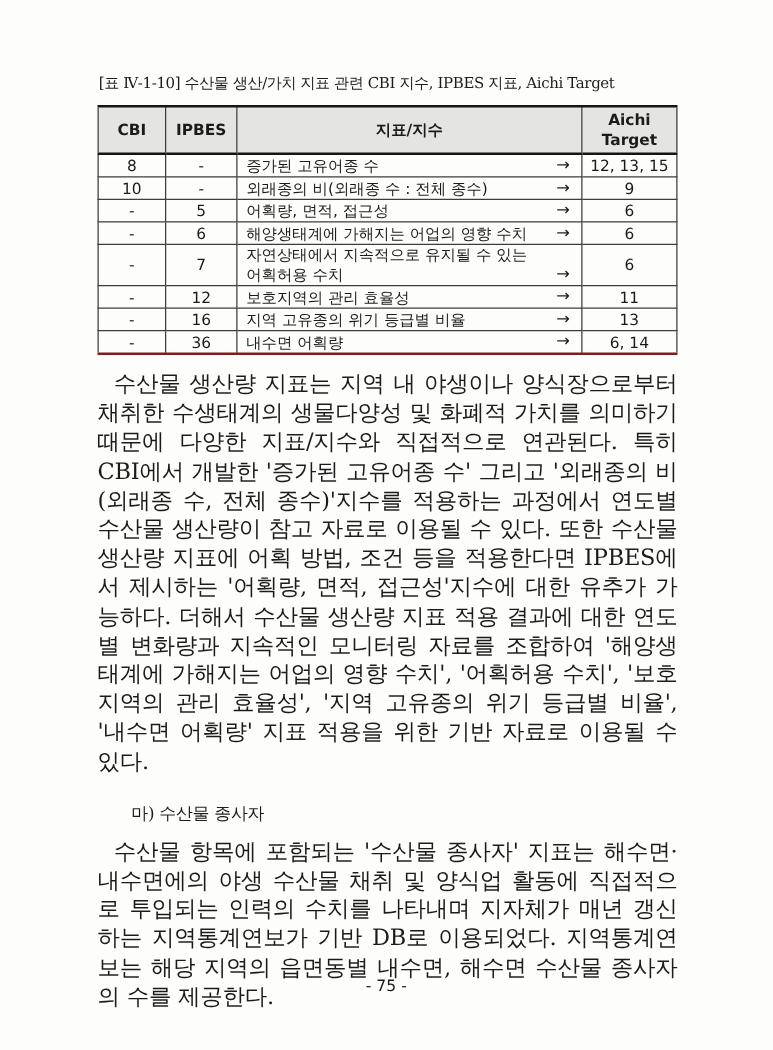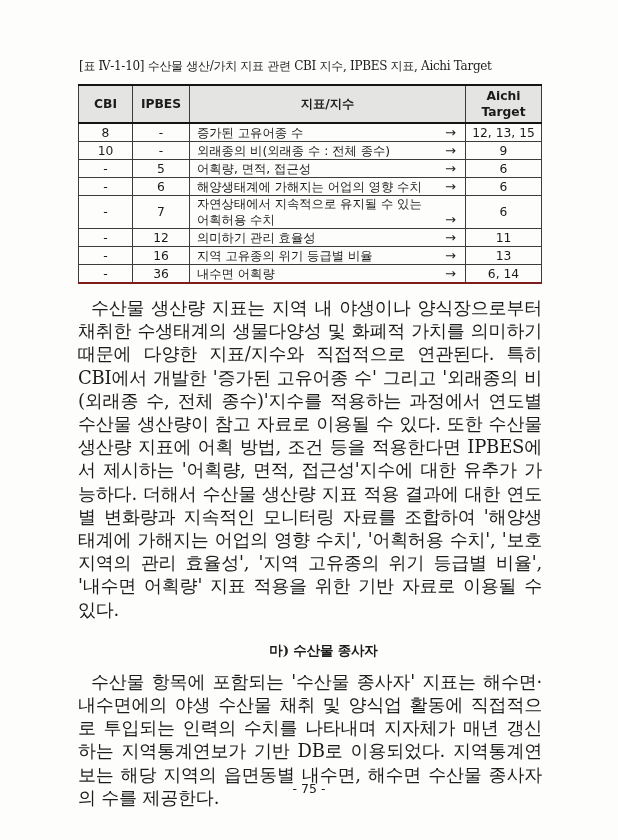--- a/index.html
+++ b/index.html
@@ -57,24 +57,23 @@
     font-size:18px;
     line-height:23.2px;
     text-align:justify;
     text-indent:13px;
     letter-spacing:-0.2px;
     margin:0;
   }
   p.body.first { margin-top:12px; }
   .section-heading {
     font-size:13.5px;
-    font-weight:bold;
+    font-weight:normal;
     margin:21px 0 10px 27px;
     letter-spacing:-0.2px;
-    text-align:center;
   }
   .page-number {
     position:absolute;
     left:0; right:0;
     bottom:44px;
     text-align:center;
     font-size:12.5px;
     font-family:"DejaVu Sans","Liberation Sans",sans-serif;
     margin-top:28px;
   }
@@ -164,21 +163,21 @@
         </span>
       </td>
       <td class="aichi">6</td>
     </tr>
 
     <tr>
       <td class="num cbi">-</td>
       <td class="num ipbes">12</td>
       <td class="ind">
         <span class="ind-inner">
-          <span class="ind-text">의미하기 관리 효율성</span>
+          <span class="ind-text">보호지역의 관리 효율성</span>
           <span class="arrow">→</span>
         </span>
       </td>
       <td class="aichi">11</td>
     </tr>
 
     <tr>
       <td class="num cbi">-</td>
       <td class="num ipbes">16</td>
       <td class="ind">

